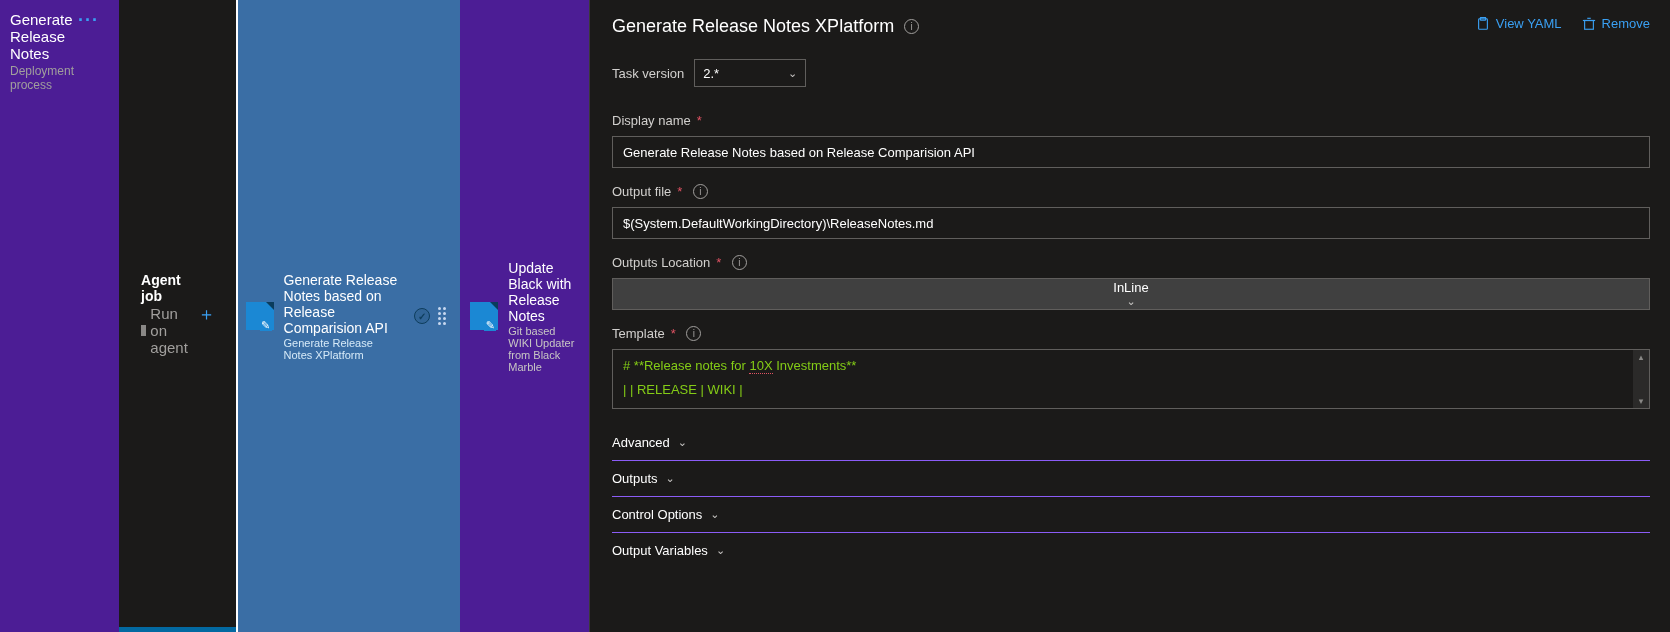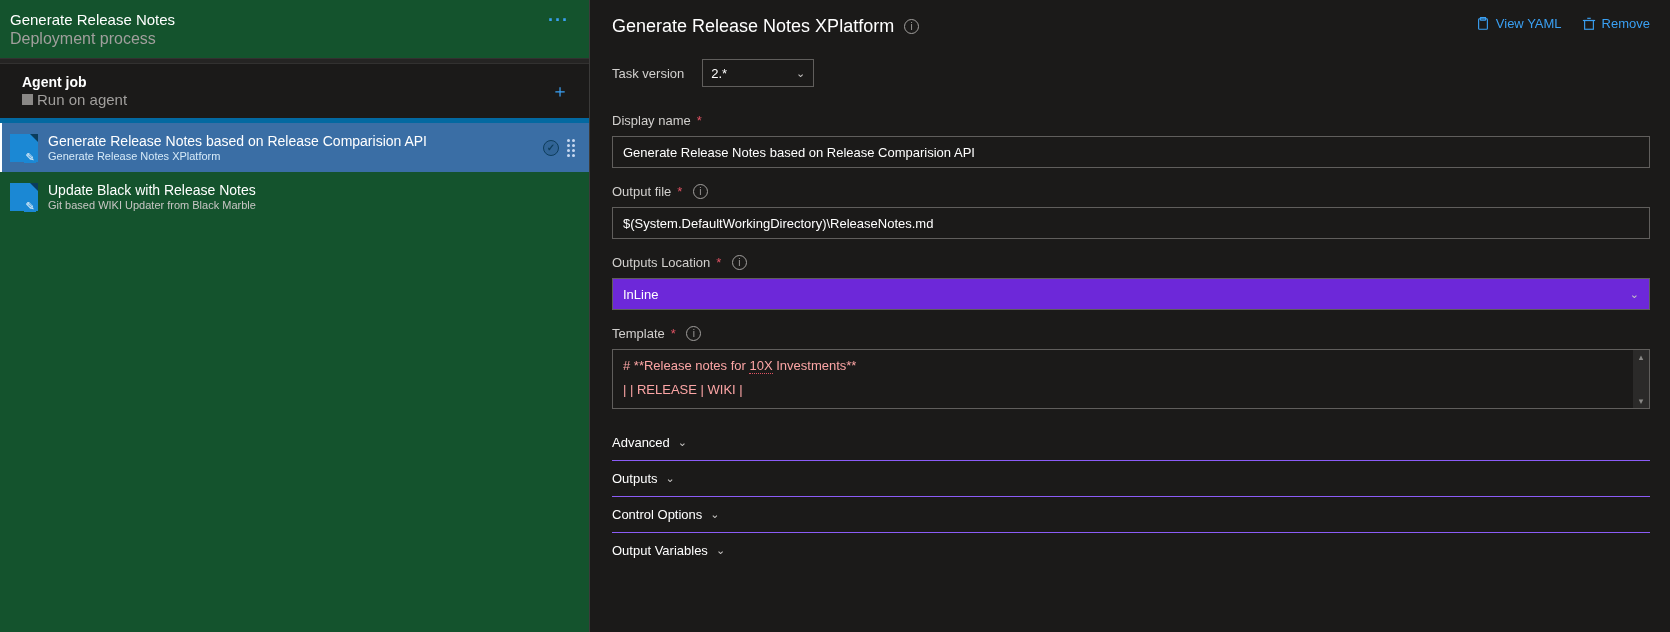--- a/index.html
+++ b/index.html
@@ -7,38 +7,38 @@
     width: 1670px; height: 632px;
     background: #1b1a19;
     color: #d2d0ce;
     font-family: "Segoe UI", sans-serif;
     font-size: 13px;
     overflow: hidden;
   }
   .app { display: flex; height: 100%; }
   .left {
     width: 589px;
-    background: #14532d;
-    display: flex; flex-direction: column;
+    background: #4c1d95;
+    display: flex; flex-direction: row;
   }
   .right {
     flex: 1;
     background: #1b1a19;
     padding: 16px 20px 0 22px;
     border-left: 1px solid #3b3a39;
     overflow: hidden;
   }
   
   .l-header {
     display: flex; align-items: flex-start; justify-content: space-between;
     padding: 11px 16px 10px 10px;
   }
   .l-header .titlebox { display: flex; flex-direction: column; }
   .l-header .title { color: #fff; font-size: 15px; font-weight: 400; }
-  .l-header .sub { color: #a19f9d; font-size: 16px; margin-top: 2px; }
+  .l-header .sub { color: #a19f9d; font-size: 12px; margin-top: 2px; }
   .l-header .more {
     color: #3aa0f3; font-size: 18px; font-weight: 700; letter-spacing: 1px;
     cursor: pointer; padding: 0 4px; line-height: 1;
   }
   .sep { height: 6px; background: #252423; border-top: 1px solid #323130; border-bottom: 1px solid #323130; }
   
   .agent-row {
     display: flex; align-items: center; justify-content: space-between;
     padding: 10px 16px 10px 22px;
     background: #1b1a19;
@@ -95,21 +95,21 @@
   .r-title { display: flex; align-items: center; gap: 10px; color: #fff; font-size: 18px; font-weight: 400; }
   .info-ico {
     width: 15px; height: 15px; border: 1.2px solid #a19f9d; border-radius: 50%;
     display: inline-flex; align-items: center; justify-content: center;
     font-size: 10px; color: #a19f9d;
   }
   .r-actions { display: flex; gap: 20px; }
   .r-actions .act { color: #3aa0f3; display: flex; align-items: center; gap: 6px; cursor: pointer; font-size: 13px; }
   .r-actions svg { width: 14px; height: 14px; }
 
-  .taskver-row { display: flex; align-items: center; gap: 18px; margin-bottom: 26px; }
+  .taskver-row { display: flex; align-items: center; gap: 10px; margin-bottom: 26px; }
   .taskver-label { color: #d2d0ce; font-size: 13px; }
   .dropdown-sm {
     display: flex; align-items: center; justify-content: space-between;
     width: 112px; height: 28px;
     border: 1px solid #605e5c; background: #1b1a19;
     padding: 0 8px; color: #fff; font-size: 13px;
     cursor: pointer;
   }
   .chev { font-size: 11px; color: #c8c6c4; }
 
@@ -117,34 +117,35 @@
   .field-label { display: flex; align-items: center; gap: 6px; margin-bottom: 8px; color: #d2d0ce; font-size: 13px; }
   .req { color: #e05263; }
   .txt-input {
     width: 100%; height: 32px;
     background: #1b1a19; border: 1px solid #605e5c;
     color: #fff; padding: 0 10px; font-size: 13px;
     font-family: inherit;
   }
   .dropdown-full {
     width: 100%; height: 32px;
-    background: #6d28d9; border: 1px solid #605e5c;
+    background: #404040; border: 1px solid #605e5c;
     color: #fff; padding: 0 10px; font-size: 13px;
-    display: flex; align-items: center; justify-content: space-between;
-    cursor: pointer;
+    display: flex; align-items: center; justify-content: center;
+    cursor: pointer;
+    flex-direction: column;
   }
   .textarea-wrap {
     width: 100%; height: 60px;
     border: 1px solid #605e5c;
     background: #1b1a19;
     display: flex;
   }
   .textarea {
     flex: 1; padding: 6px 10px;
-    color: #fca5a5; font-size: 13px; line-height: 1.5;
+    color: #84cc16; font-size: 13px; line-height: 1.5;
     background: transparent; border: none; resize: none;
     font-family: inherit;
     overflow: hidden;
   }
   .textarea .spell { border-bottom: 1px dotted #e05263; }
   .scroll-ind { width: 16px; background: #2b2a29; display: flex; flex-direction: column; align-items: center; justify-content: space-between; padding: 2px 0; }
   .scroll-ind span { font-size: 9px; color: #8a8886; }
 
   .collapse {
     display: flex; align-items: center; gap: 8px;

